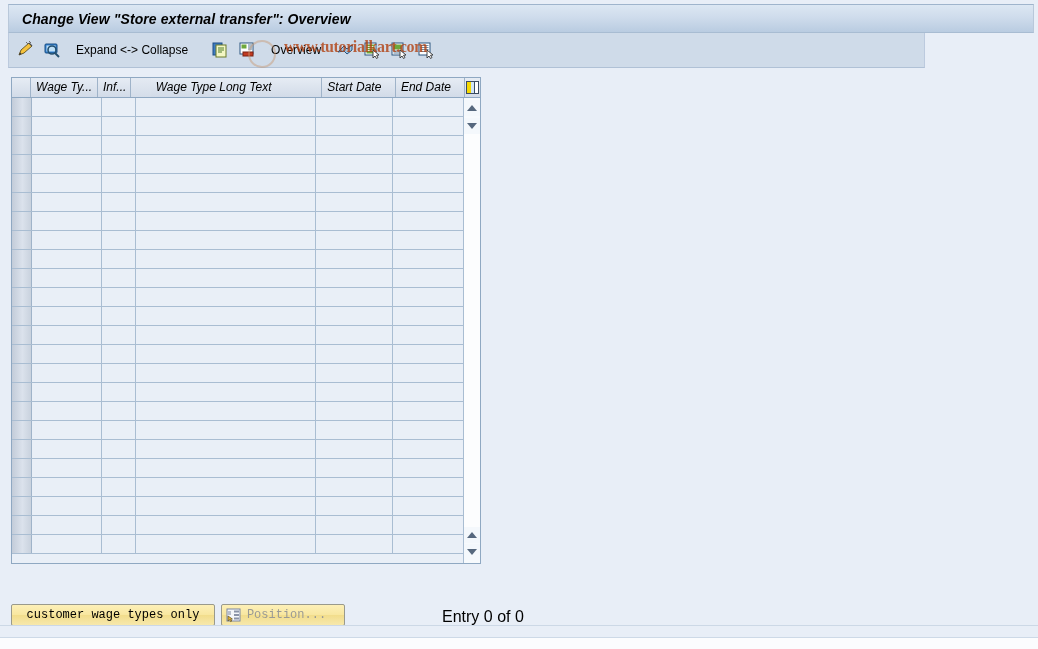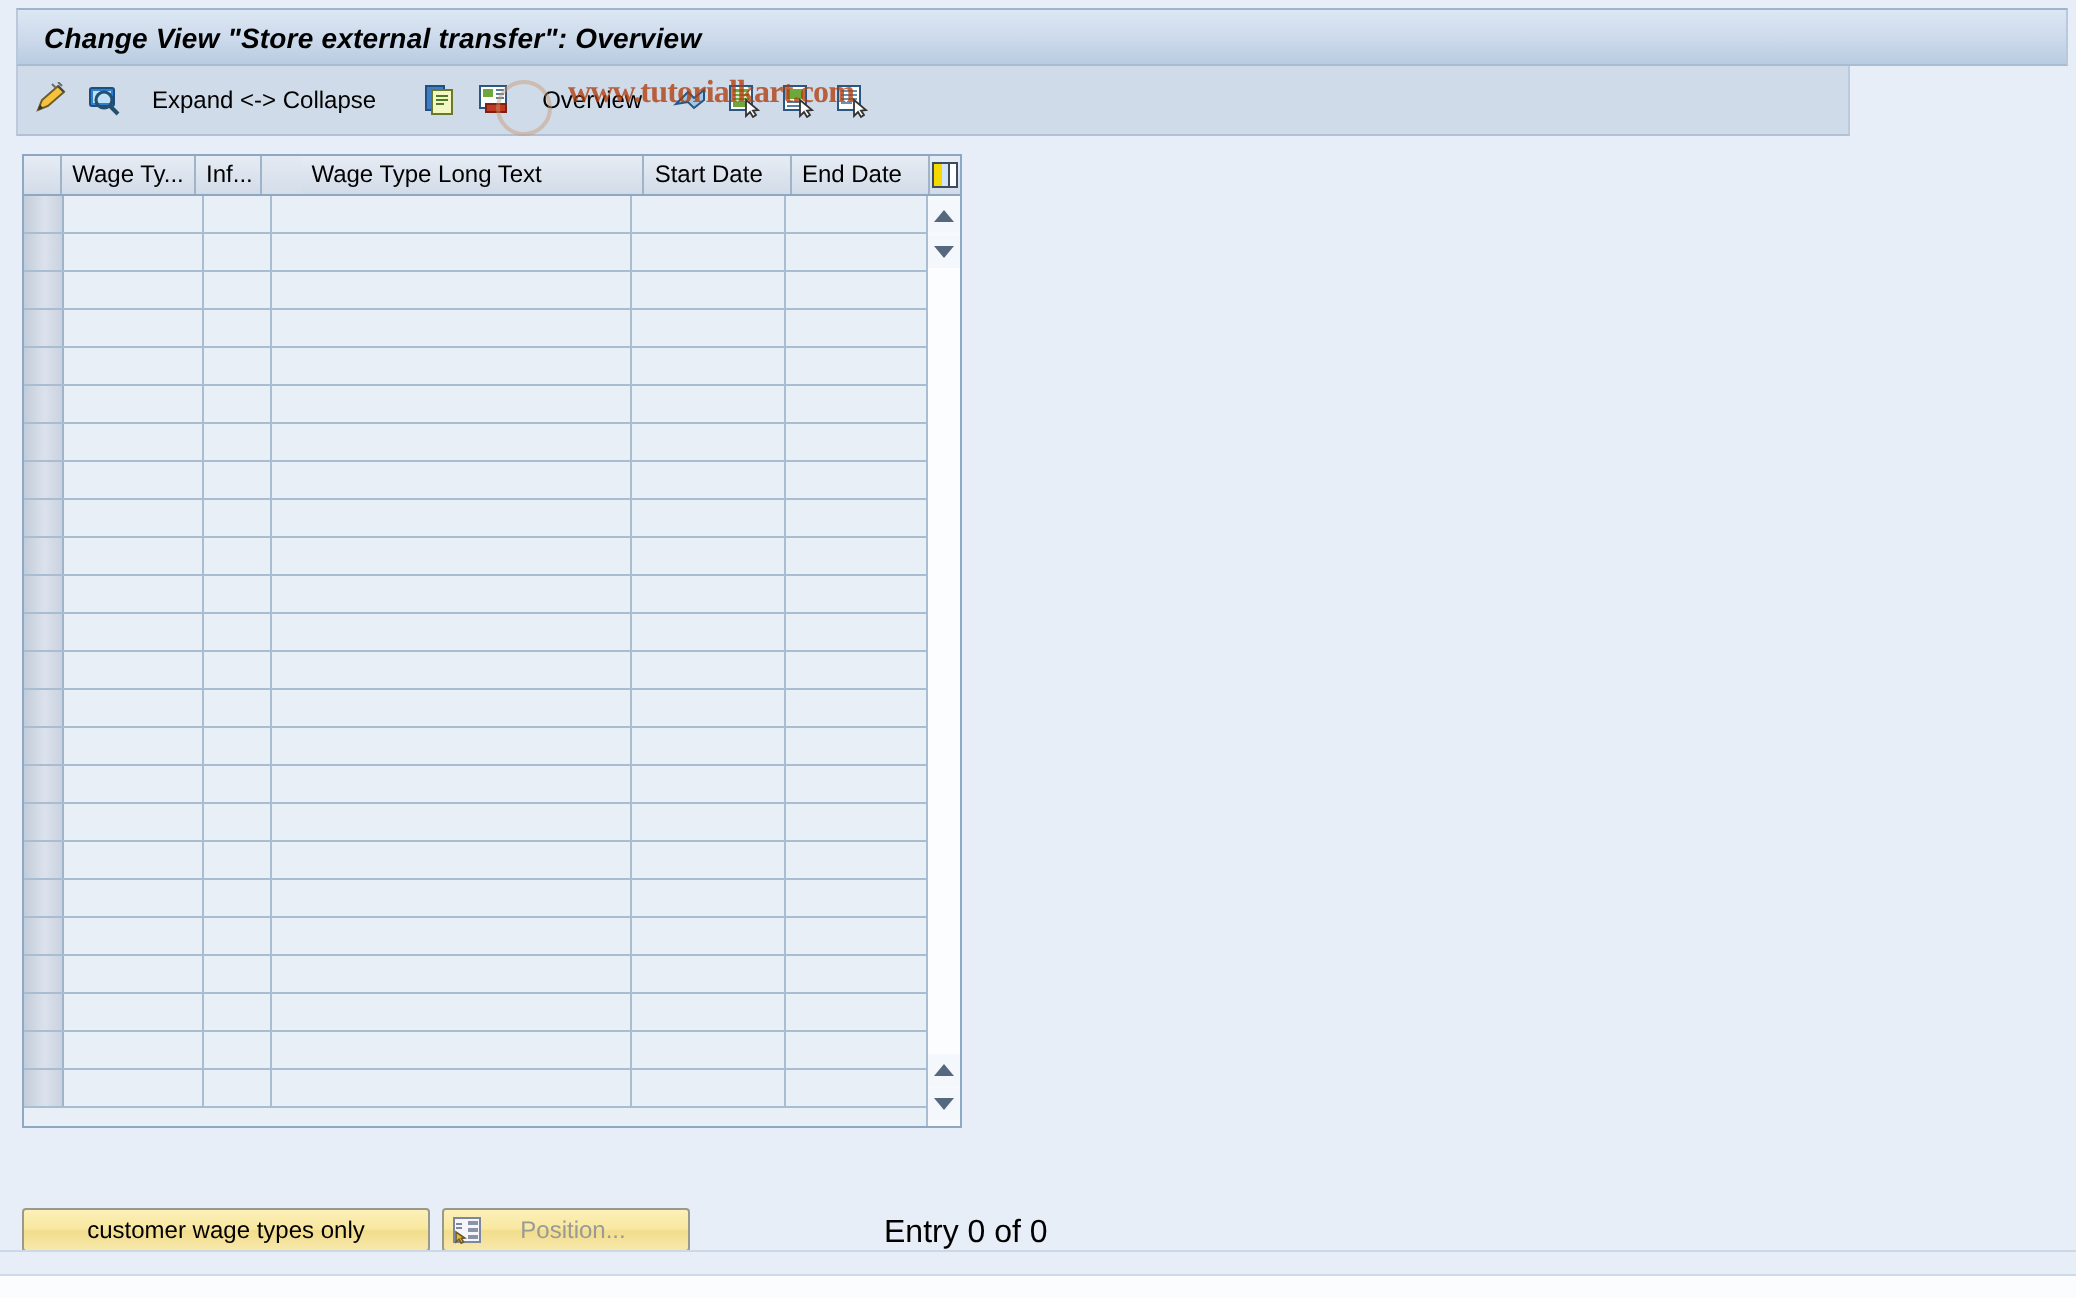--- a/index.html
+++ b/index.html
@@ -119,20 +119,21 @@
     border: 1px solid #8fa8c2;
     box-sizing: border-box;
     background: #e9eff7;
   }
   .thead {
     display: flex;
     height: 20px;
     background: linear-gradient(to bottom, #e4eaf3 0%, #d4dde9 100%);
     border-bottom: 1px solid #8fa8c2;
     box-sizing: border-box;
+    font-style: italic;
   }
   .th {
     height: 19px;
     line-height: 19px;
     font-size: 12px;
     color: #000;
     padding-left: 5px;
     border-right: 1px solid #9fb3c9;
     box-sizing: border-box;
     overflow: hidden;
@@ -242,20 +243,21 @@
     border: 1px solid #9a9a8c;
     border-radius: 2px;
     box-sizing: border-box;
     font-size: 12px;
     display: flex;
     align-items: center;
     justify-content: center;
     background: linear-gradient(to bottom, #fdf0b8 0%, #f8e7a0 48%, #f2dd8c 52%, #f7e8ac 100%);
     color: #000;
     white-space: nowrap;
+    font-family: Liberation Mono, monospace;
   }
   #btn-customer {
     left: 11px;
     top: 604px;
     width: 204px;
   }
   #btn-position {
     left: 221px;
     top: 604px;
     width: 124px;

